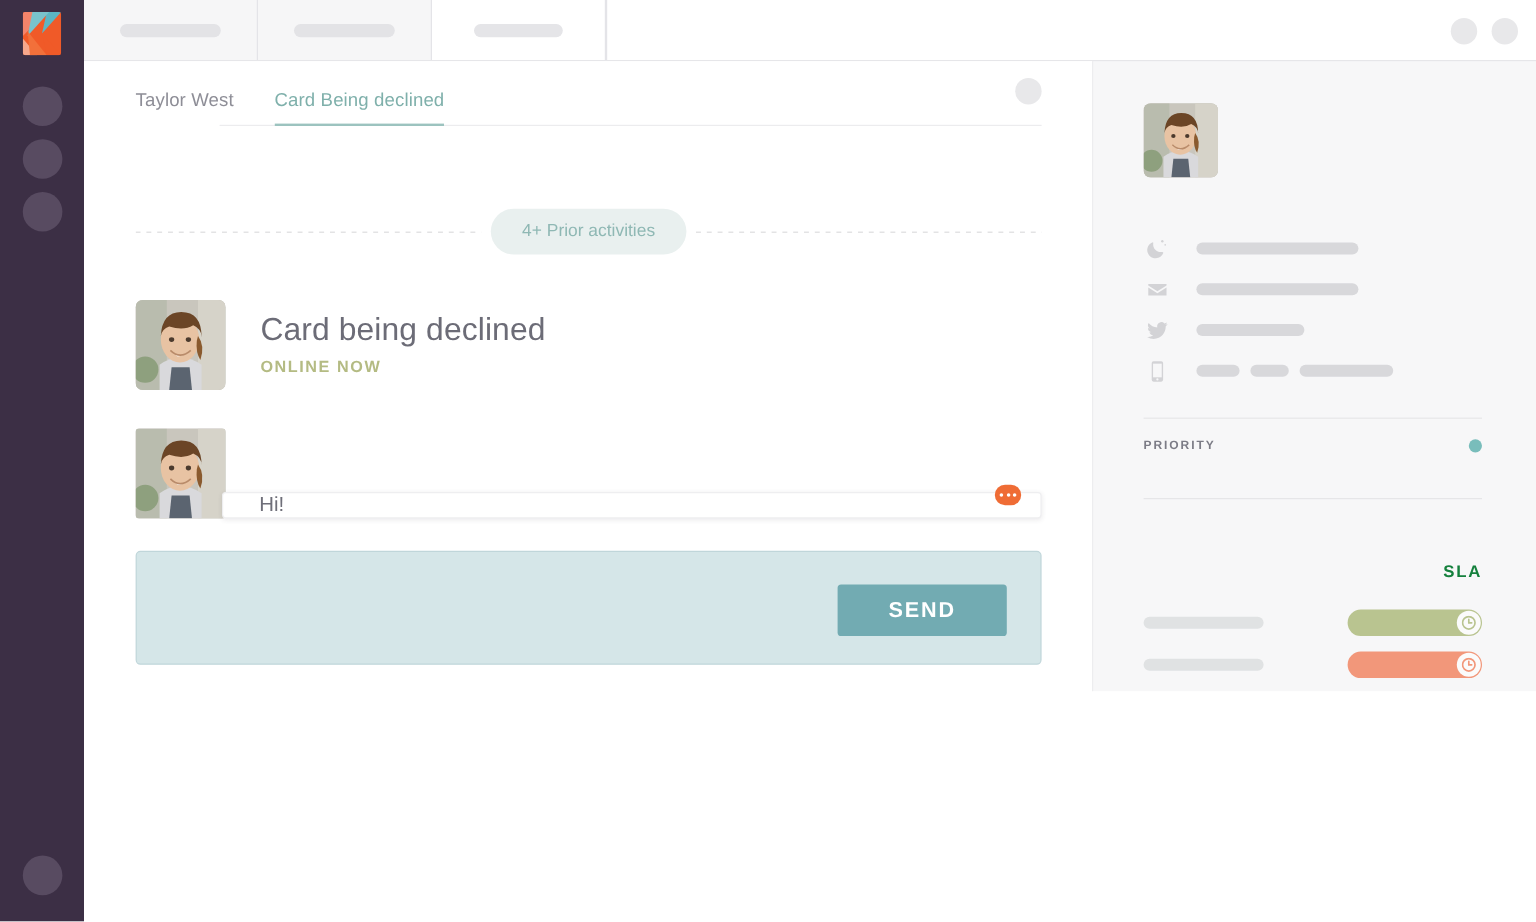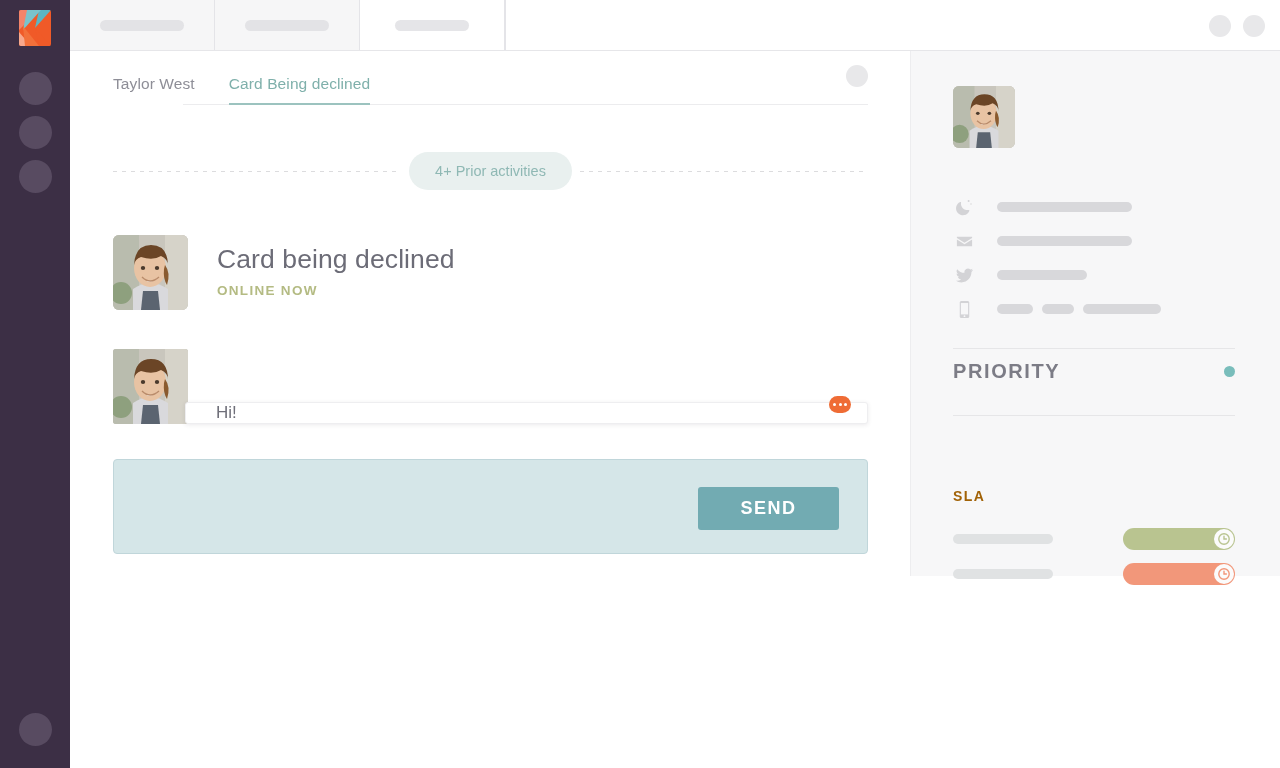--- a/index.html
+++ b/index.html
@@ -87,22 +87,22 @@
     height: 2px; background: #9cc3bf; z-index: 2;
   }
   .ctabs-dot {
     position: absolute; right: 42px; top: 14px;
     width: 22px; height: 22px; border-radius: 50%; background: #e8e8ea;
   }
 
   
   .thread {
     flex: 1; min-height: 0; position: relative;
-    padding: 0 42px 8px 43px;
-    display: flex; flex-direction: column; justify-content: flex-end; gap: 7px;
+    padding: 0 42px 0 43px;
+    display: flex; flex-direction: column; justify-content: flex-end;
   }
 
   
   .divider { display: flex; align-items: center; margin-bottom: 38px; }
   .dashes {
     flex: 1; height: 1px;
     background-image: linear-gradient(to right, #dcdcde 0 4px, transparent 4px 9px);
     background-size: 9px 1px; background-repeat: repeat-x;
   }
   .divider-pill {
@@ -195,27 +195,27 @@
   }
   .rp-fields { display: flex; align-items: center; gap: 9px; margin-left: 22px; }
   .rp-bar { height: 10px; border-radius: 5px; background: #d8d8db; }
 
   .rp-rule { height: 1px; background: #e6e6e8; margin: 22px 0 0 0; }
   .rp-sec {
     display: flex; align-items: center; justify-content: space-between;
     height: 44px;
   }
   .rp-sec-title {
-    font-size: 20px; color: #7c7c86; letter-spacing: 1.6px; font-weight: bold;
+    font-size: 10px; color: #7c7c86; letter-spacing: 1.6px; font-weight: bold;
   }
   .rp-prio-dot { width: 11px; height: 11px; border-radius: 50%; background: #79bdbb; }
 
   .sla-title {
-    font-size: 14px; color: #a16207; letter-spacing: 1.4px; font-weight: bold;
-    margin-top: 72px; margin-bottom: 24px;
+    font-size: 14px; color: #15803d; letter-spacing: 1.4px; font-weight: bold;
+    margin-top: 52px; margin-bottom: 24px; text-align: right;
   }
   .sla-row { display: flex; align-items: center; margin-bottom: 13px; }
   .sla-label { width: 100px; height: 10px; border-radius: 5px; background: #e0e2e3; }
   .sla-bar {
     margin-left: auto; width: 112px; height: 22px; border-radius: 11px;
     position: relative;
   }
   .sla-clock {
     position: absolute; right: 1px; top: 1px;
     width: 20px; height: 20px; border-radius: 50%;

